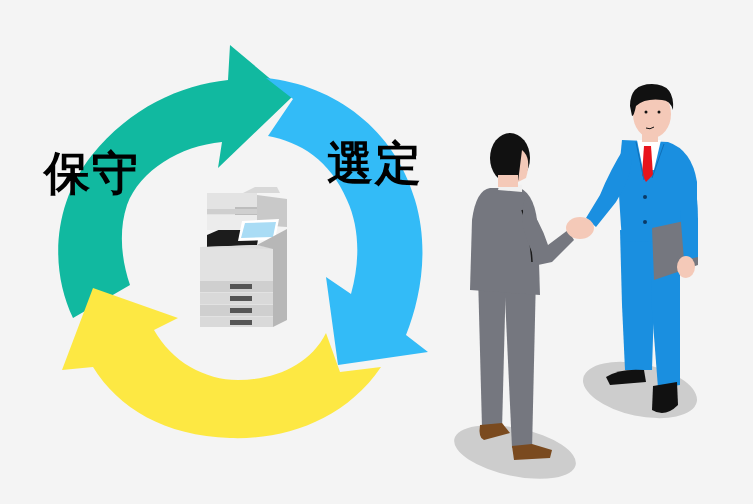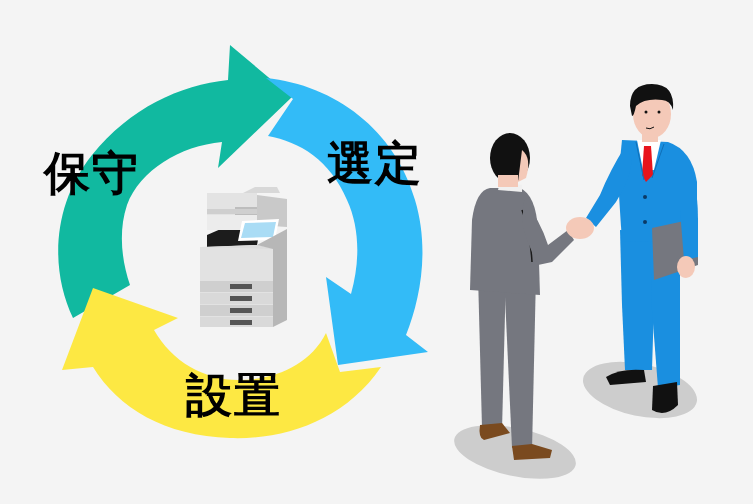--- a/index.html
+++ b/index.html
@@ -56,21 +56,20 @@
         L 154 330
         C 172 362 205 380 238 380
         C 275 380 310 365 326 333
         L 340 372
         Z"></path>
     </g>
   </svg>
 
   <span class="label" id="lbl-hoshu">保守</span>
   <span class="label" id="lbl-sentei">選定</span>
-  <span class="label" id="lbl-secchi">設置</span>
 
   
   <svg style="position:absolute;left:195px;top:185px" width="95" height="145" viewBox="0 0 95 145">
 
     <polygon points="12,8 62,8 62,30 12,30" fill="#e3e3e3"></polygon>
     <polygon points="48,8 60,2 82,2 85,8" fill="#d8d8d8"></polygon>
     <polygon points="40,22 90,22 90,32 40,30" fill="#bdbdbd"></polygon>
     <rect x="12" y="24" width="50" height="5" fill="#cfcfcf"></rect>
 
     <polygon points="62,10 92,14 92,42 62,40" fill="#c9c9c9"></polygon>

